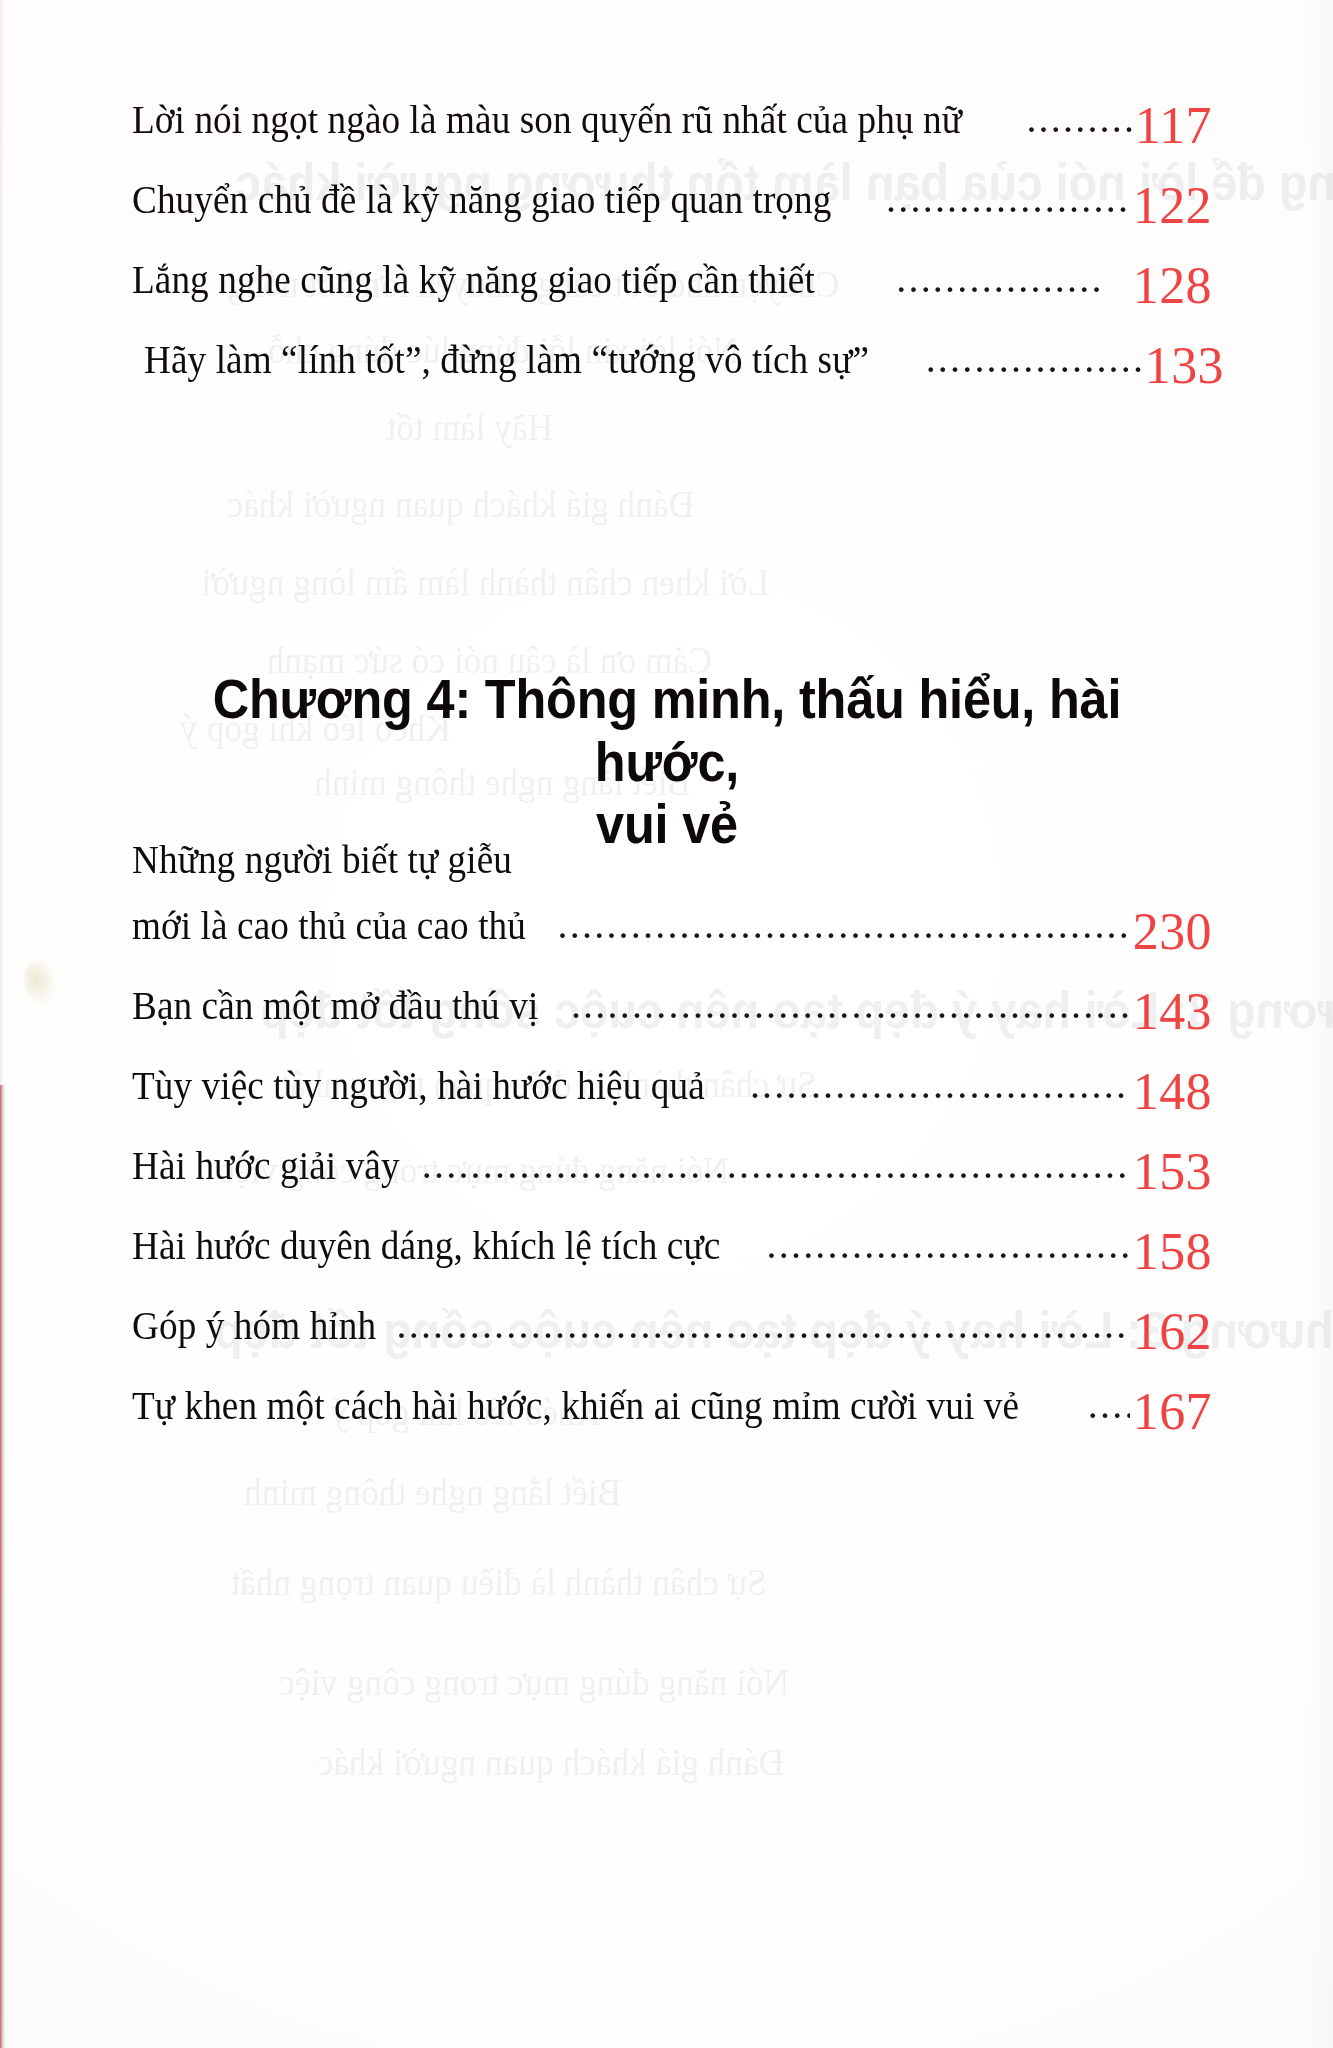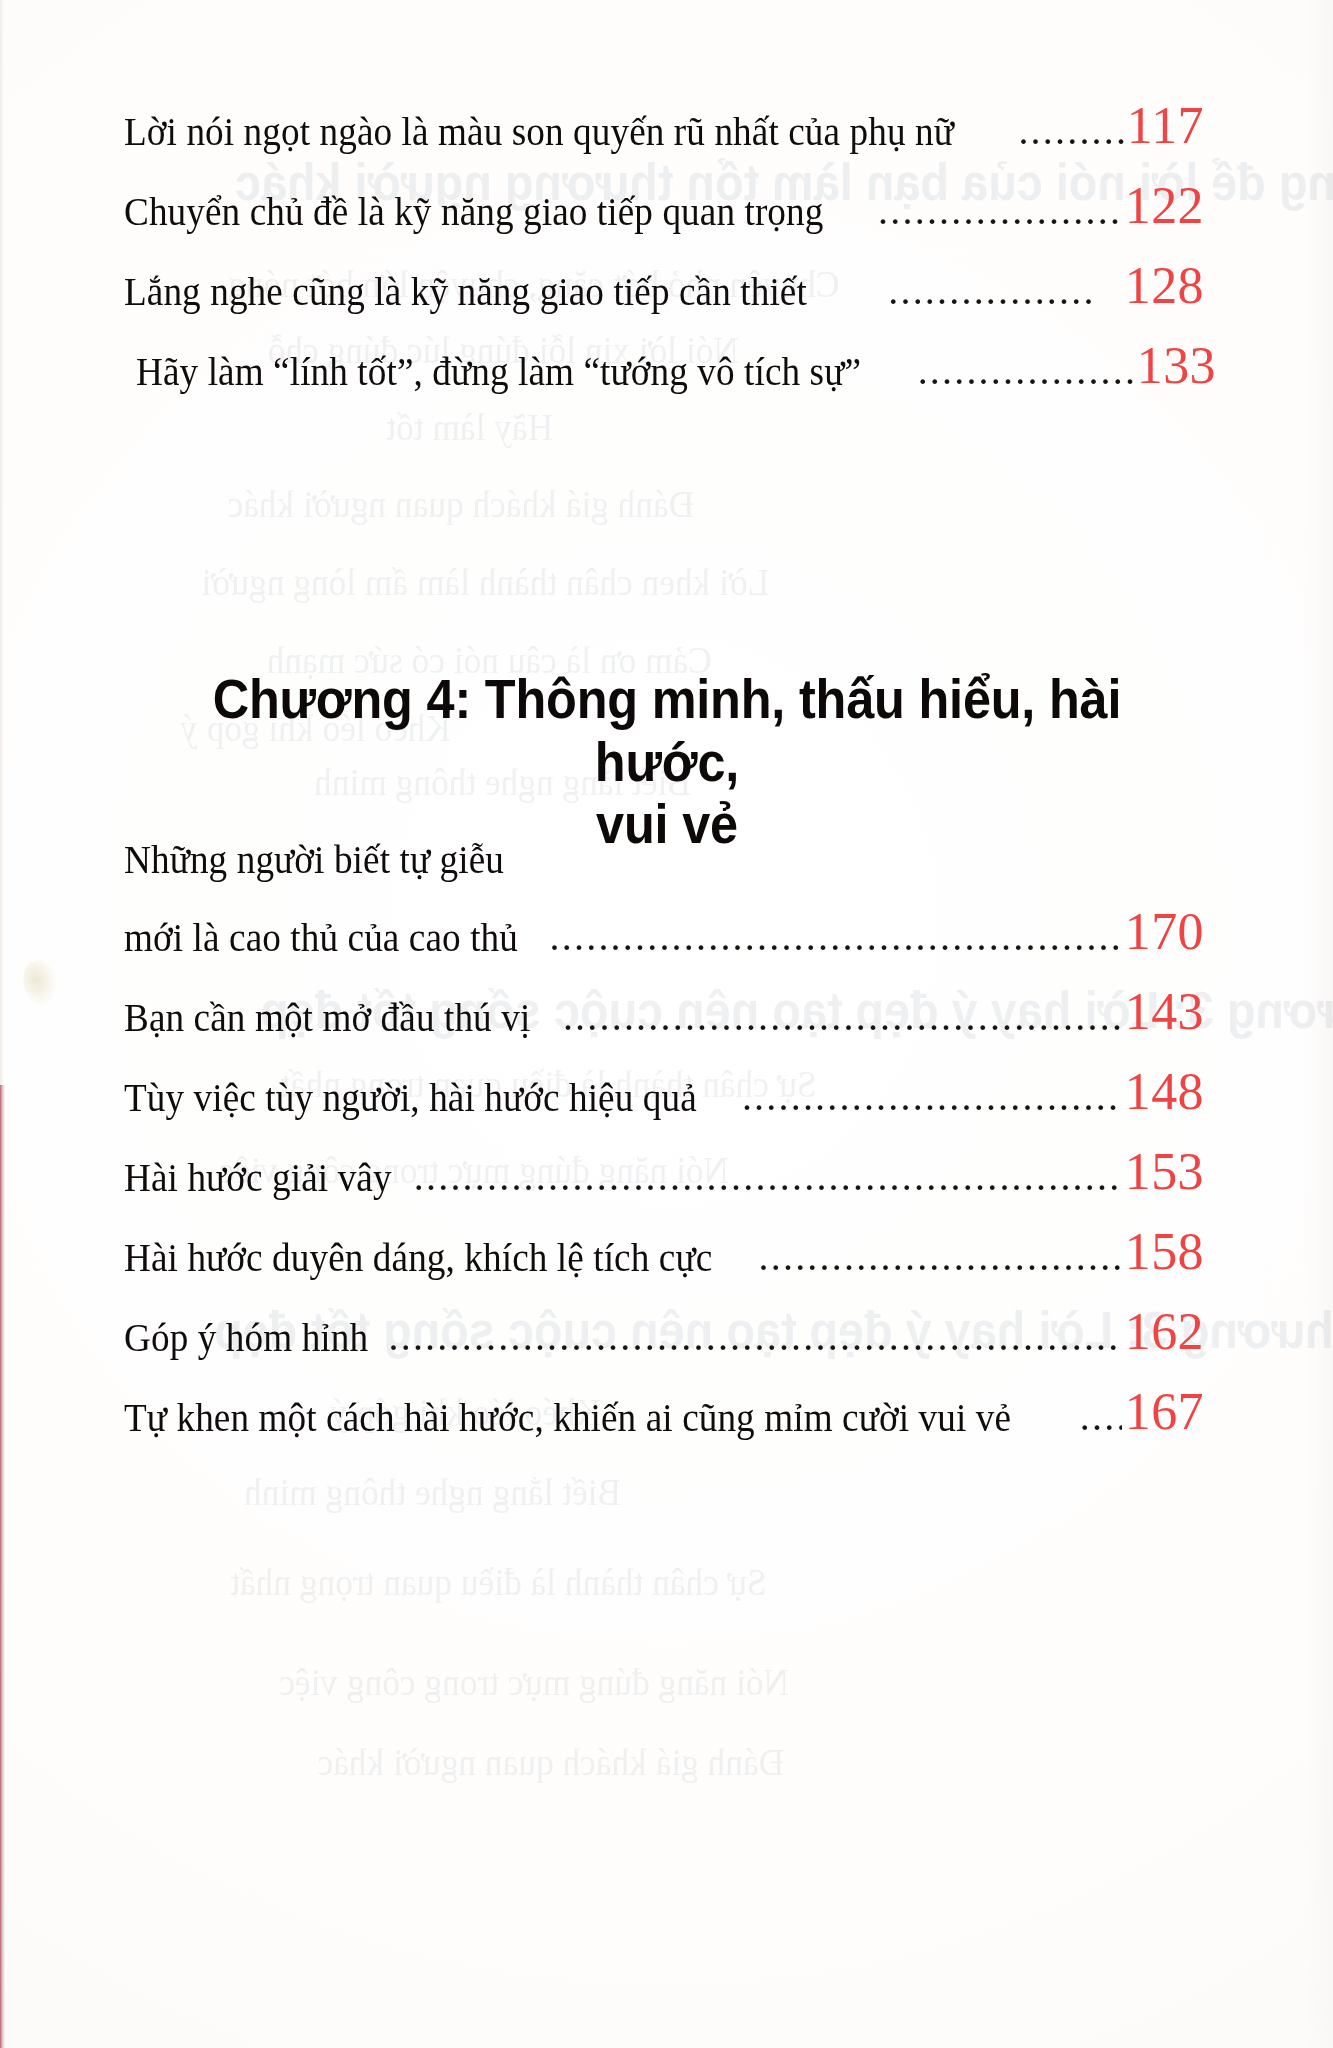--- a/index.html
+++ b/index.html
@@ -67,24 +67,24 @@
   .content {
     position: absolute;
     left: 0;
     top: 0;
     width: 1333px;
   }
 
   
   .toc-entry {
     position: absolute;
-    left: 124px;
+    left: 132px;
     width: 1080px;
     display: flex;
-    align-items: flex-end;
+    align-items: flex-start;
     font-size: 40px;
     line-height: 1.0;
     letter-spacing: .1px;
     white-space: nowrap;
   }
   .toc-title {
     font-family: "Liberation Serif", "DejaVu Serif", serif;
     font-size: 40px;
     transform: scaleX(.93);
     transform-origin: left center;
@@ -226,21 +226,21 @@
   </div>
 
   <div class="toc-entry nolead" style="top:840px;">
     <span class="toc-title">Những người biết tự giễu</span>
 
   </div>
 
   <div class="toc-entry cont" style="top:906px;">
     <span class="toc-title">mới là cao thủ của cao thủ</span>
     <span class="leader"></span>
-    <span class="toc-page">170</span>
+    <span class="toc-page">230</span>
   </div>
 
   <div class="toc-entry" style="top:986px;">
     <span class="toc-title">Bạn cần một mở đầu thú vị </span>
     <span class="leader"></span>
     <span class="toc-page">143</span>
   </div>
 
   <div class="toc-entry" style="top:1066px;">
     <span class="toc-title">Tùy việc tùy người, hài hước hiệu quả </span>

